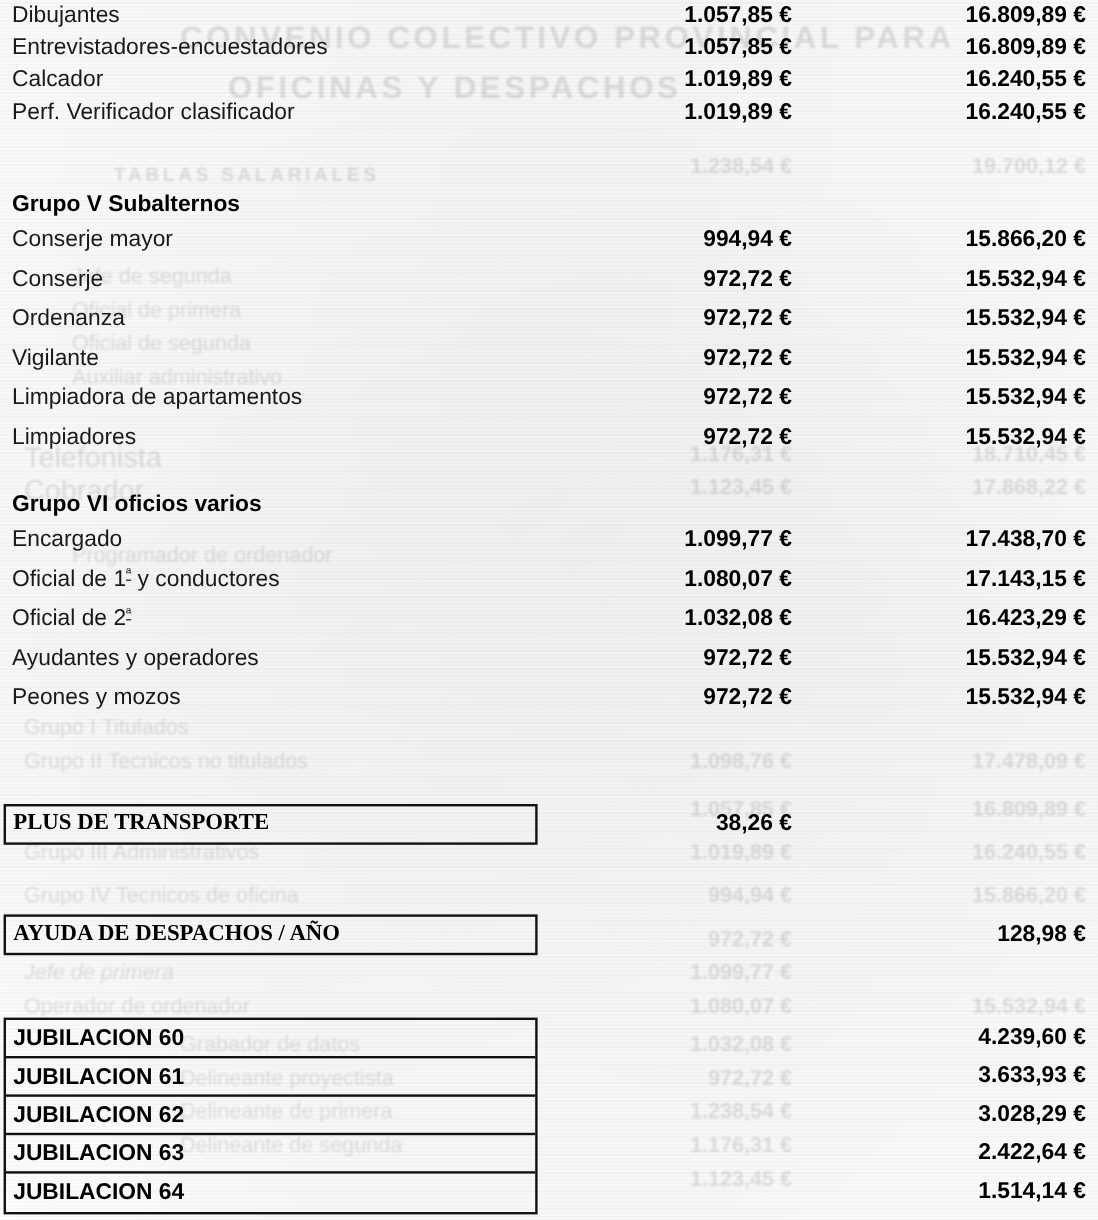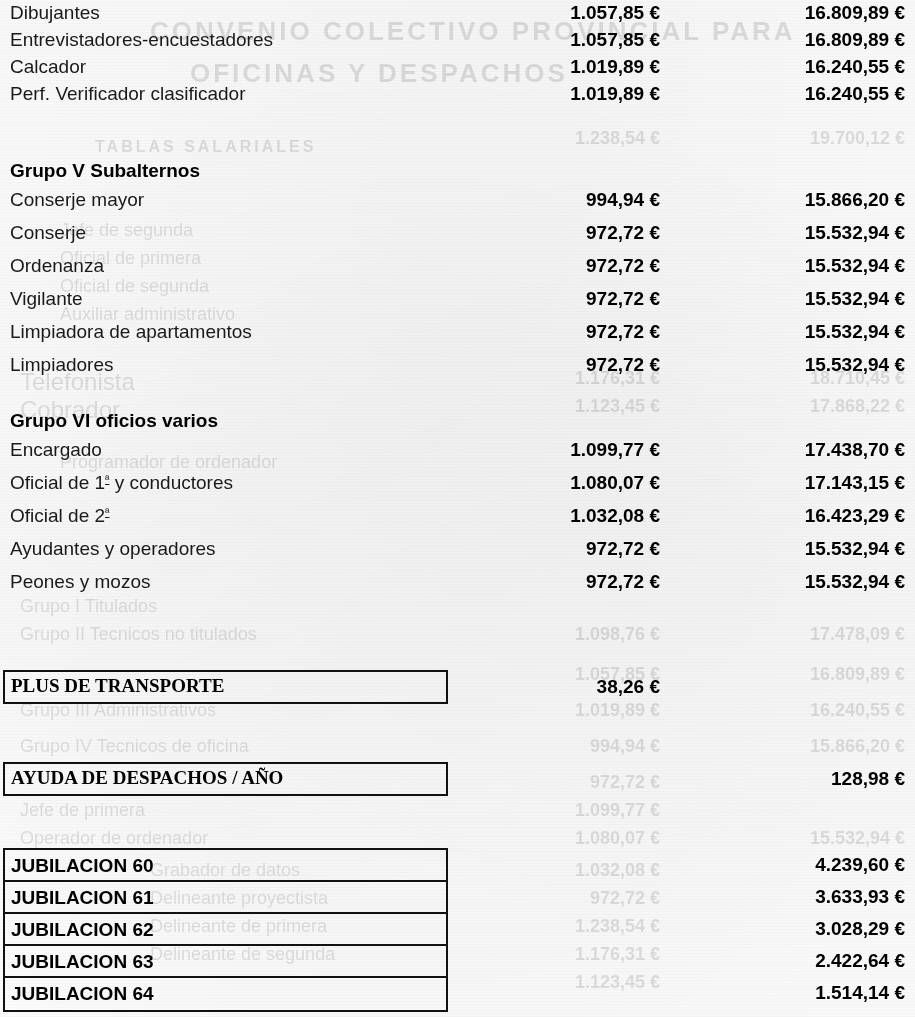--- a/index.html
+++ b/index.html
@@ -184,21 +184,21 @@
     <div class="ghost ghost-row" style="left:60px;  top:248px; font-size:18px;">Oficial de primera</div>
     <div class="ghost ghost-row" style="left:60px;  top:276px; font-size:18px;">Oficial de segunda</div>
     <div class="ghost ghost-row" style="left:60px;  top:304px; font-size:18px;">Auxiliar administrativo</div>
     <div class="ghost ghost-row" style="left:20px;  top:368px; font-size:24px;">Telefonista</div>
     <div class="ghost ghost-row" style="left:20px;  top:396px; font-size:24px;">Cobrador</div>
     <div class="ghost ghost-row" style="left:60px;  top:452px; font-size:18px;">Programador de ordenador</div>
     <div class="ghost ghost-row" style="left:20px;  top:596px; font-size:18px;">Grupo I Titulados</div>
     <div class="ghost ghost-row" style="left:20px;  top:624px; font-size:18px;">Grupo II Tecnicos no titulados</div>
     <div class="ghost ghost-row" style="left:20px;  top:700px; font-size:18px;">Grupo III Administrativos</div>
     <div class="ghost ghost-row" style="left:20px;  top:736px; font-size:18px;">Grupo IV Tecnicos de oficina</div>
-    <div class="ghost ghost-row" style="left:20px;  top:800px; font-size:18px;">Jefe de primera</div>
+    <div class="ghost ghost-row" style="left:20px;  top:800px; font-size:18px;font-style:italic;">Jefe de primera</div>
     <div class="ghost ghost-row" style="left:20px;  top:828px; font-size:18px;">Operador de ordenador</div>
     <div class="ghost ghost-row" style="left:150px; top:860px; font-size:18px;">Grabador de datos</div>
     <div class="ghost ghost-row" style="left:150px; top:888px; font-size:18px;">Delineante proyectista</div>
     <div class="ghost ghost-row" style="left:150px; top:916px; font-size:18px;">Delineante de primera</div>
     <div class="ghost ghost-row" style="left:150px; top:944px; font-size:18px;">Delineante de segunda</div>
 
     <div class="ghost ghost-num" style="left:400px; top:128px; width:260px; font-size:18px;">1.238,54 €</div>
     <div class="ghost ghost-num" style="left:640px; top:128px; width:265px; font-size:18px;">19.700,12 €</div>
     <div class="ghost ghost-num" style="left:400px; top:368px; width:260px; font-size:18px;">1.176,31 €</div>
     <div class="ghost ghost-num" style="left:640px; top:368px; width:265px; font-size:18px;">18.710,45 €</div>

